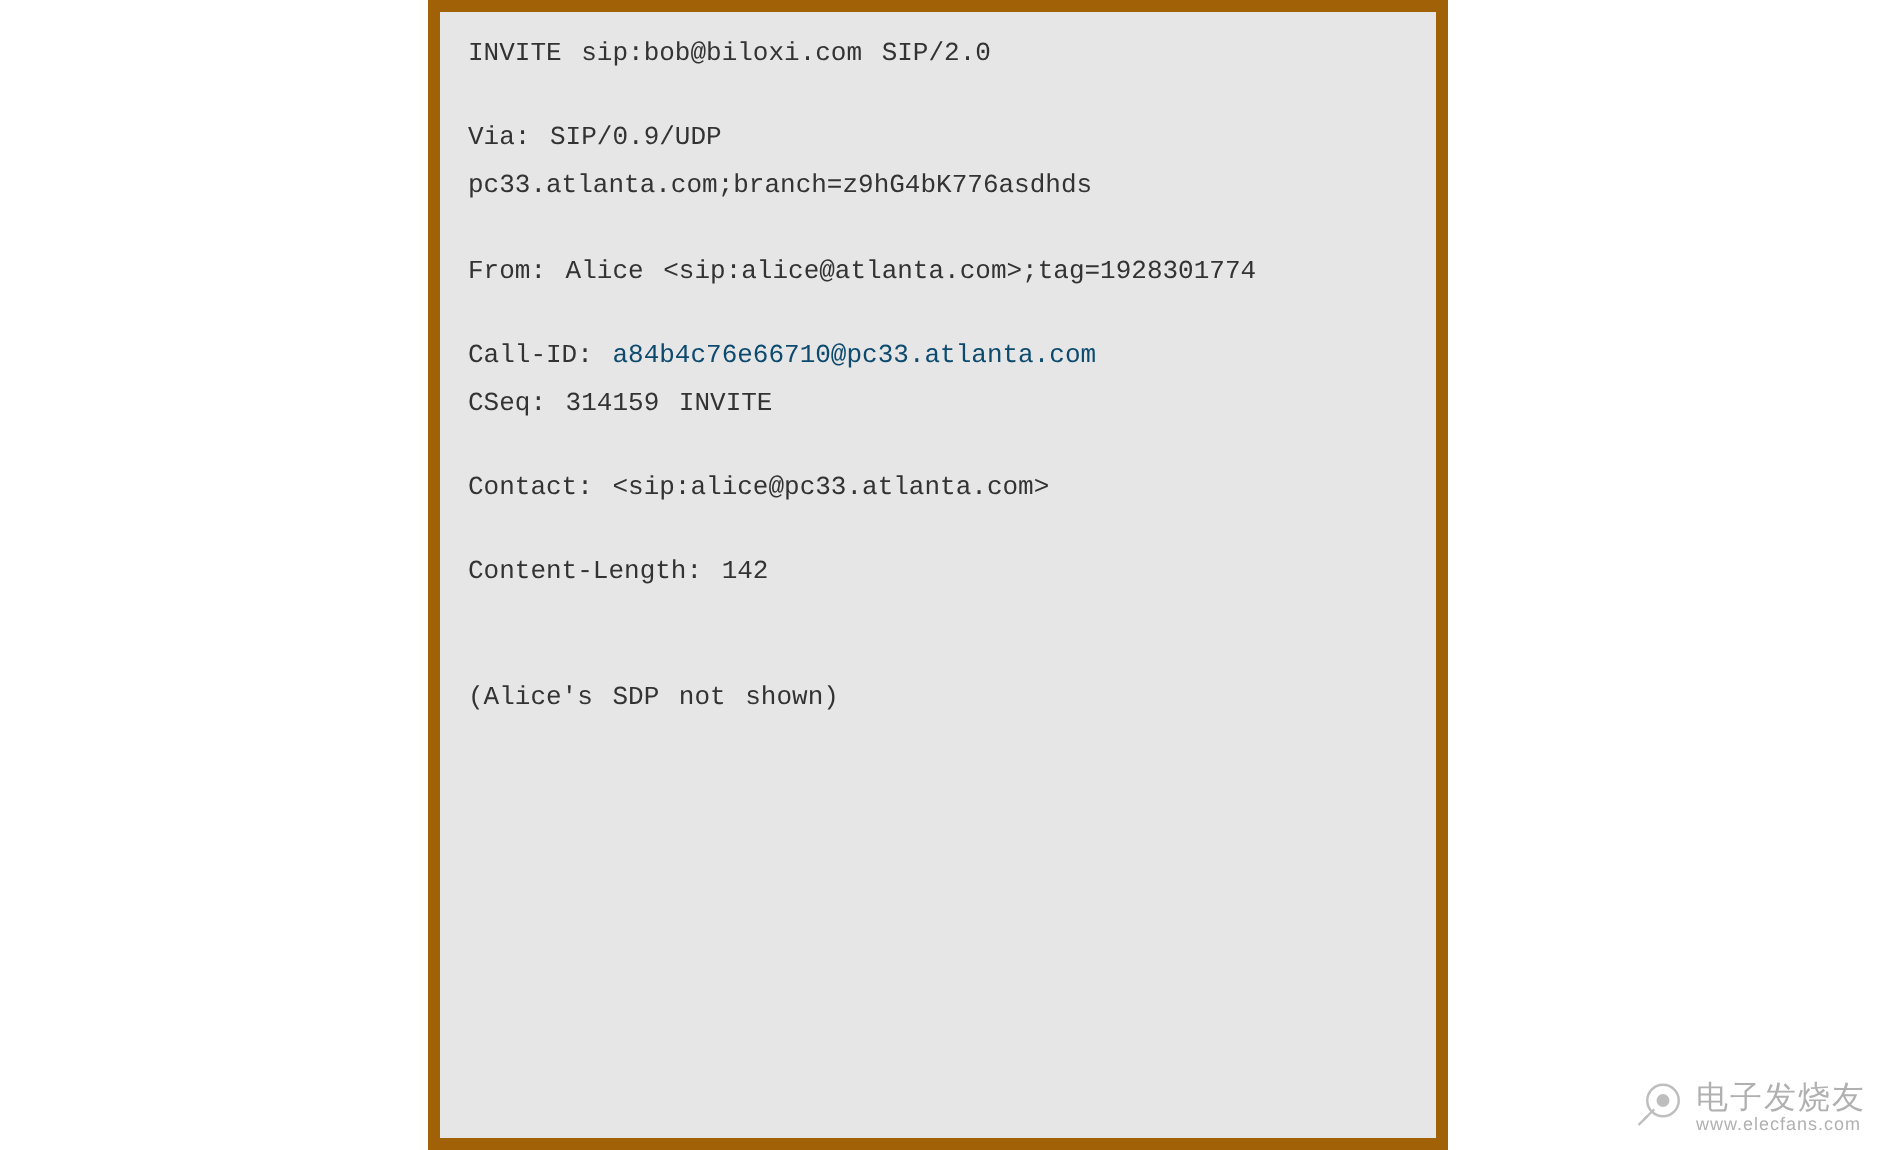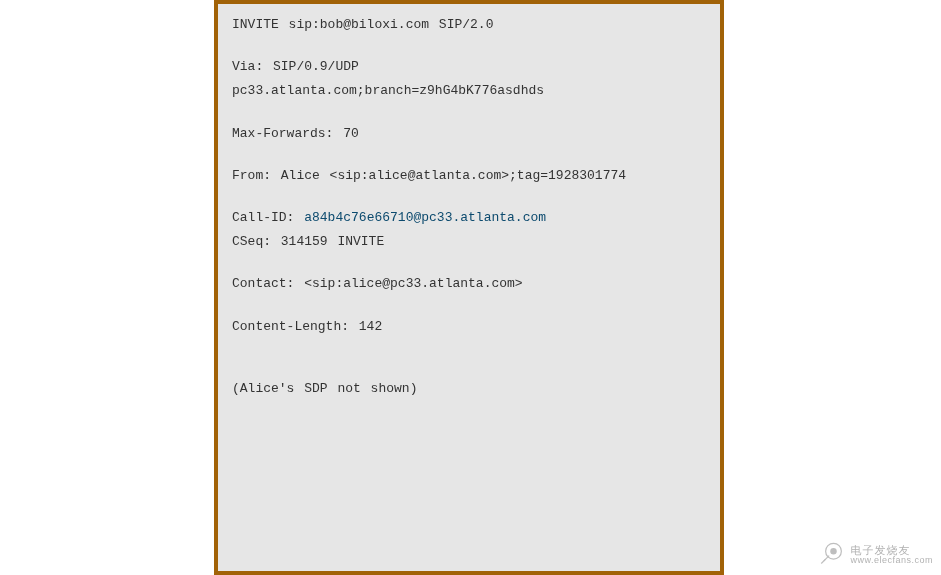--- a/index.html
+++ b/index.html
@@ -11,21 +11,21 @@
     font-family: "Courier New", Courier, monospace;
     position: relative;
     overflow: hidden;
   }
   .sip-box {
     position: absolute;
     left: 214px;
     top: 0px;
     width: 510px;
     height: 575px;
-    border: 4px solid #a16207;
+    border: 6px solid #a16207;
     background: #e6e6e6;
     box-sizing: border-box;
     padding: 12px 12px 2px 14px;
     font-size: 13px;
     color: #333333;
     line-height: 1.4;
   }
   .sip-box p {
     margin: 0 0 24px 0;
     word-spacing: 2px;
@@ -42,21 +42,21 @@
     right: 8px;
     bottom: 4px;
     display: flex;
     align-items: center;
     gap: 6px;
     opacity: 0.42;
     color: #444;
     font-family: Arial, sans-serif;
   }
   .watermark .cn {
-    font-size: 11px;
+    font-size: 16px;
     letter-spacing: 1px;
   }
   .watermark .url {
     font-size: 9px;
     letter-spacing: 0.5px;
   }
   .watermark svg {
     width: 28px;
     height: 28px;
   }
@@ -66,21 +66,20 @@
     line-height: 1.1;
   }
 </style>
 </head>
 <body>
 
 <div class="sip-box">
   <p>INVITE sip:bob@biloxi.com SIP/2.0</p>
   <p class="tight">Via: SIP/0.9/UDP</p>
   <p>pc33.atlanta.com;branch=z9hG4bK776asdhds</p>
-  <p>Max-Forwards: 70</p>
   <p>From: Alice &lt;sip:alice@atlanta.com&gt;;tag=1928301774</p>
   <p class="tight">
     <span>Call-ID: </span><a class="link" href="#">a84b4c76e66710@pc33.atlanta.com</a>
   </p>
   <p>CSeq: 314159 INVITE</p>
   <p>Contact: &lt;sip:alice@pc33.atlanta.com&gt;</p>
   <p style="margin-bottom:44px">Content-Length: 142</p>
   <p style="margin-bottom:4px">(Alice's SDP not shown)</p>
 </div>
 

